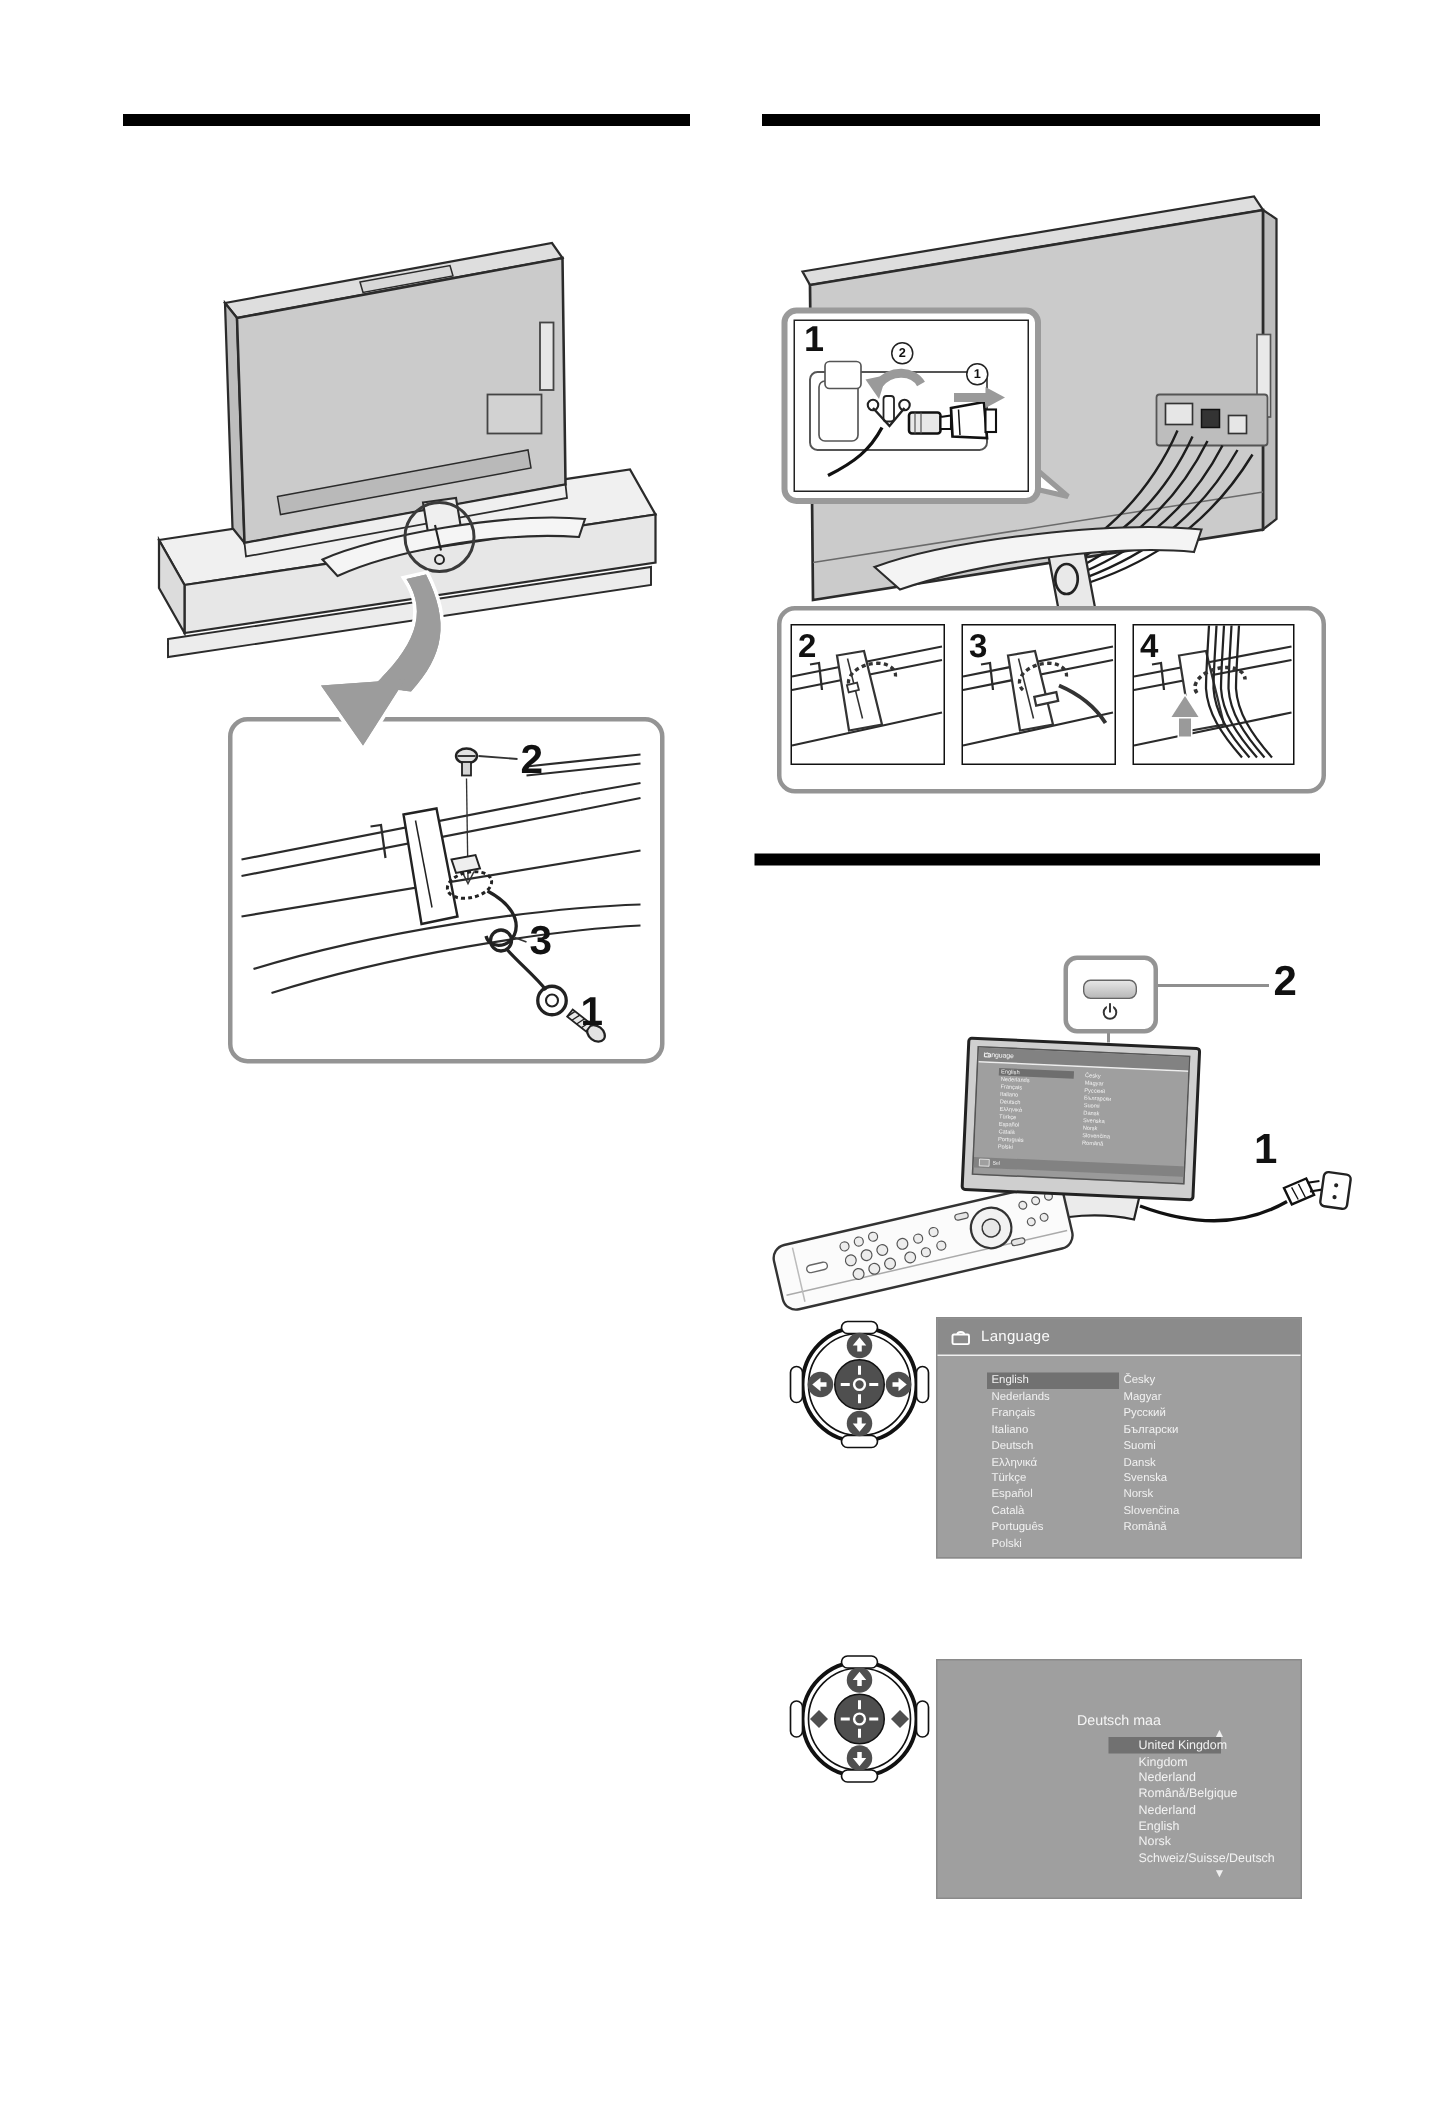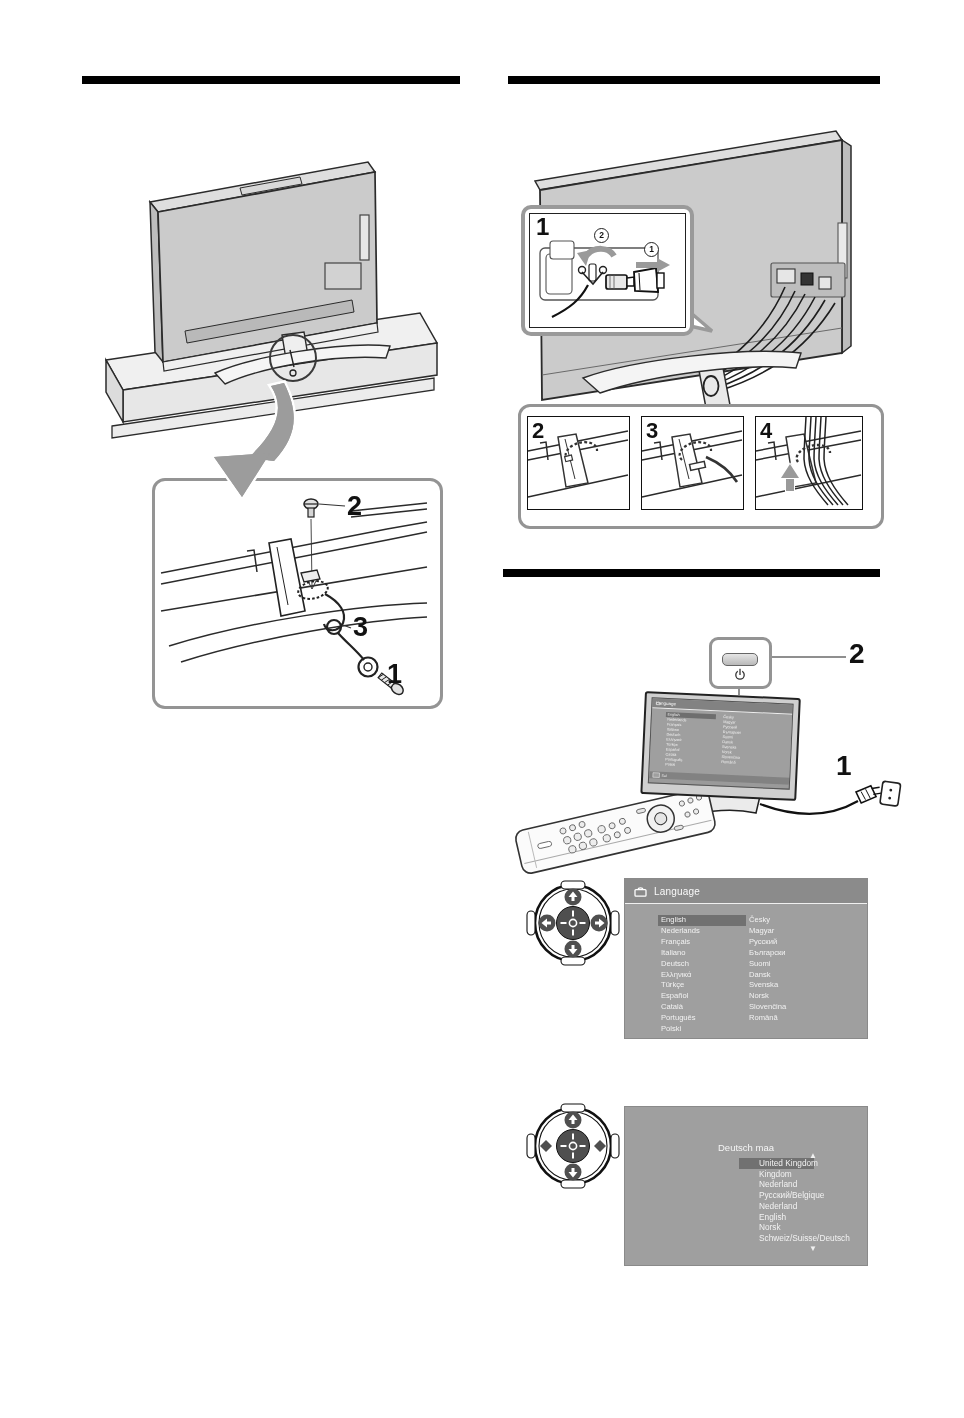--- a/index.html
+++ b/index.html
@@ -454,21 +454,21 @@
   </svg>
 
   <div class="scr" style="left:624px;top:1106px;height:160px;">
     <div id="maa-subtitle">Deutsch maa</div>
     <span class="scroll-arrow" style="left:184px;top:44px;">▲</span>
     <ul id="maa-list">
 
     <li class="selected">United Kingdom</li>
         <li>Kingdom</li>
         <li>Nederland</li>
-        <li>Русский/Belgique</li>
+        <li>Română/Belgique</li>
         <li>Nederland</li>
         <li>English</li>
         <li>Norsk</li>
         <li>Schweiz/Suisse/Deutsch</li>
       </ul>
     <span class="scroll-arrow" style="left:184px;top:137px;">▼</span>
   </div>
 
 </div>
 

